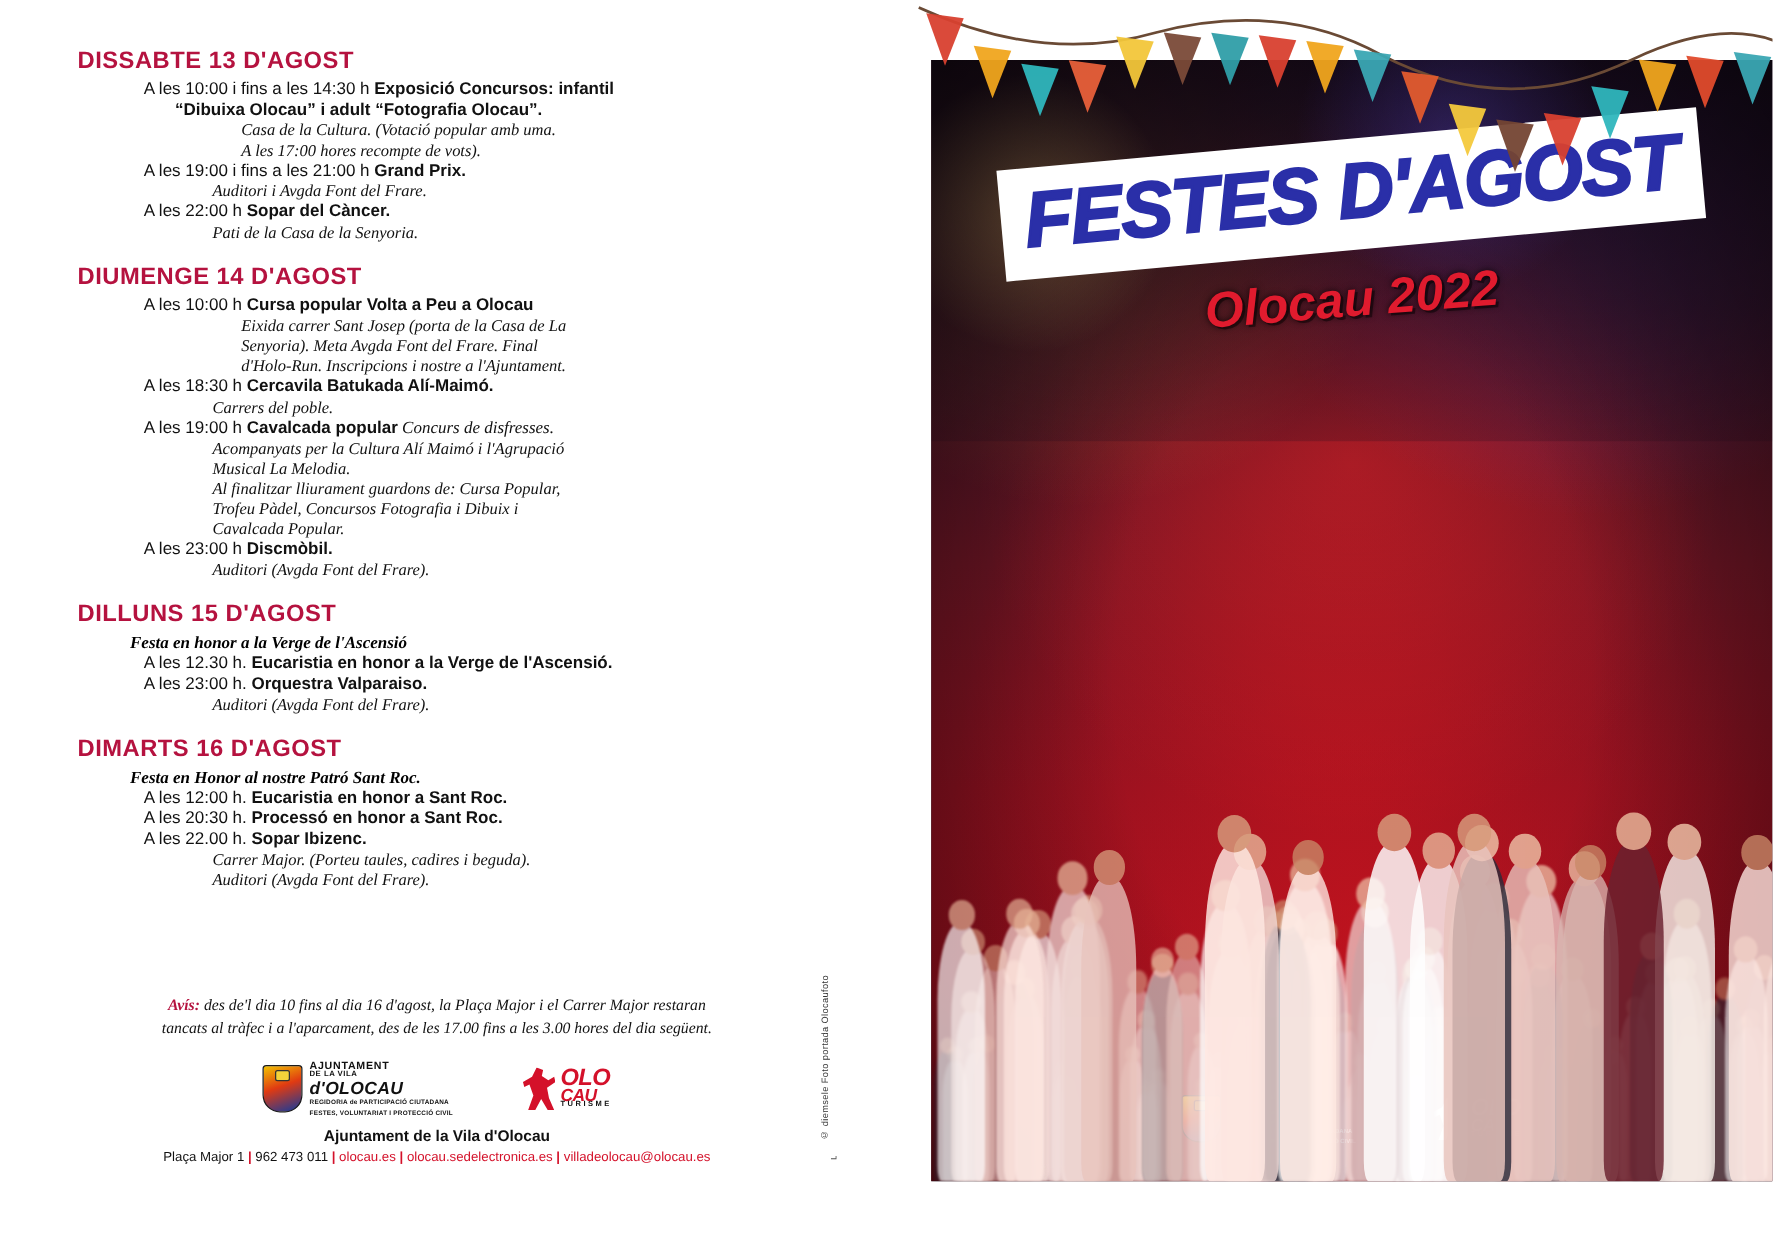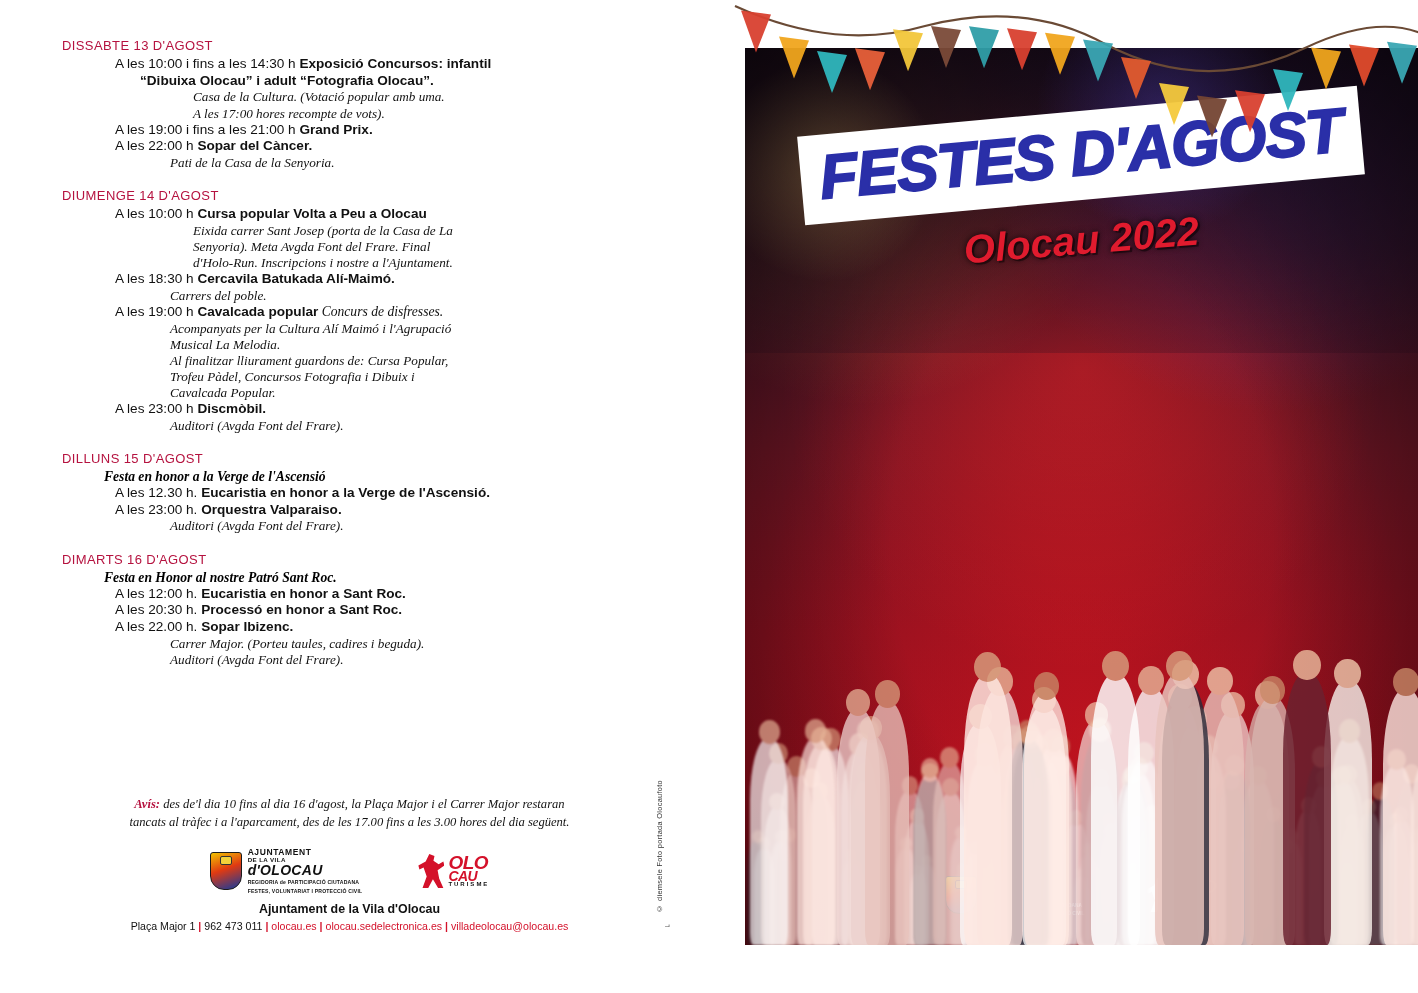--- a/index.html
+++ b/index.html
@@ -14,22 +14,22 @@
 
   
   .left{
     position:absolute;left:0;top:0;width:700px;height:993px;
     background:#fff;
   }
   .prog{position:absolute;left:62px;top:38px;width:600px;}
   .day-block{margin-bottom:17px;}
   .day-title{
     color:#b5123f;
-    font-weight:normal;
-    font-size:13px;
+    font-weight:bold;
+    font-size:19px;
     letter-spacing:0.4px;
     margin-bottom:3px;
     font-family:"Liberation Sans", sans-serif;
   }
   .entry{margin-left:53px;line-height:1.23;}
   .line{
     font-size:13.6px;
     color:#111;
     font-family:"Liberation Sans", sans-serif;
   }
@@ -192,20 +192,21 @@
         <div class="day-block">
           <div class="day-title">DISSABTE 13 D'AGOST</div>
           <div class="entry">
             <div class="line"><span class="t">A les 10:00 i fins a les 14:30 h </span><span class="b">Exposició Concursos: infantil</span></div>
             <div class="line" style="margin-left: 25px;"><span class="b">“Dibuixa Olocau” i adult “Fotografia Olocau”.</span></div>
             <div class="sub deep">Casa de la Cultura. (Votació popular amb uma.</div>
             <div class="sub deep">A les 17:00 hores recompte de vots).</div>
           </div>
           <div class="entry">
             <div class="line"><span class="t">A les 19:00 i fins a les 21:00 h </span><span class="b">Grand Prix.</span></div>
+            <div class="sub">Auditori i Avgda Font del Frare.</div>
           </div>
           <div class="entry">
             <div class="line"><span class="t">A les 22:00 h </span><span class="b">Sopar del Càncer.</span></div>
             <div class="sub">Pati de la Casa de la Senyoria.</div>
           </div>
         </div>
         <div class="day-block">
           <div class="day-title">DIUMENGE 14 D'AGOST</div>
           <div class="entry">
             <div class="line"><span class="t">A les 10:00 h </span><span class="b">Cursa popular Volta a Peu a Olocau</span></div>

